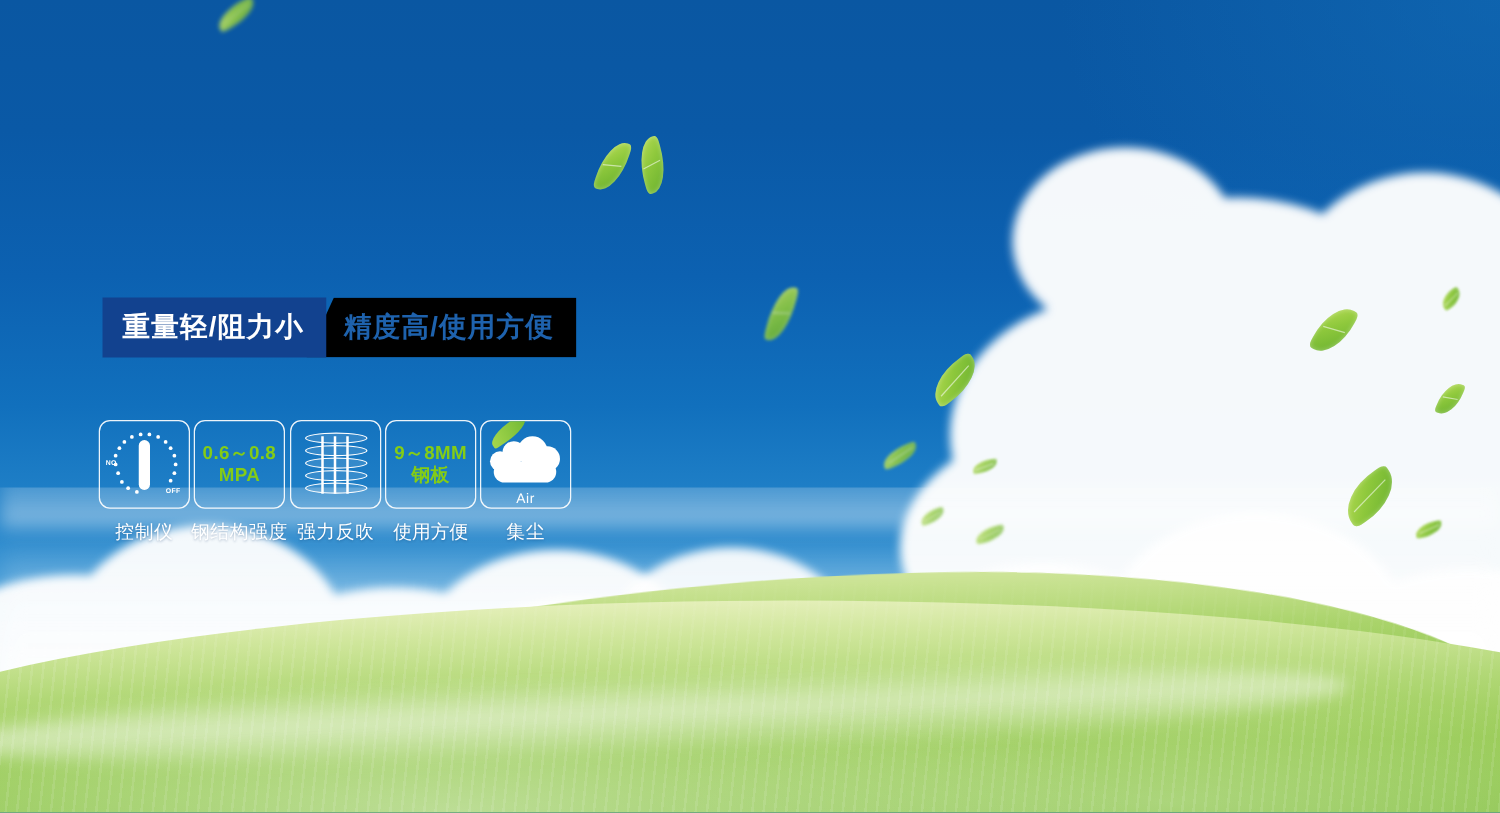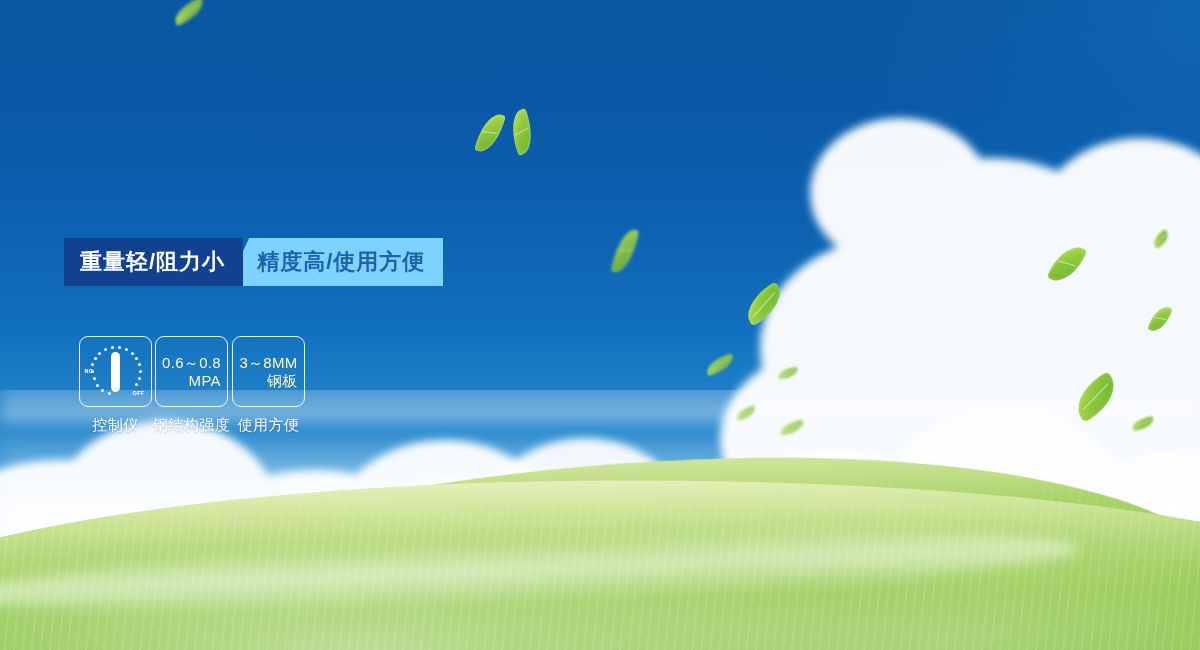--- a/index.html
+++ b/index.html
@@ -107,50 +107,50 @@
   
   .title{
     position:absolute;left:70px;top:144px;
     font-size:58px;line-height:66px;letter-spacing:3px;
     color:#ffffff;font-weight:300;white-space:nowrap;
     font-family:"DejaVu Sans","Liberation Sans",sans-serif;
     text-shadow:0 1px 2px rgba(0,30,70,.25);
   }
 
   
-  .tagbar{position:absolute;left:64px;top:238px;height:48px;display:flex;align-items:stretch;}
+  .tagbar{position:absolute;left:82px;top:238px;height:48px;display:flex;align-items:stretch;}
   .tag-dark{
     background:#12428f;color:#ffffff;
     font-size:22px;letter-spacing:1px;font-weight:700;
     display:flex;align-items:center;padding:0 18px 0 16px;
     position:relative;z-index:2;
   }
   .tag-light{
-    background:#7dd3fc;color:#1e62ad;
+    background:#000000;color:#1e62ad;
     font-size:22px;letter-spacing:1px;font-weight:700;
     display:flex;align-items:center;padding:0 18px 0 30px;
     position:relative;margin-left:-16px;
     clip-path:polygon(22px 0, 100% 0, 100% 100%, 0 100%);
   }
 
   
   .features{position:absolute;left:78px;top:336px;display:flex;gap:0;}
   .feature{width:75px;margin-right:1px;display:flex;flex-direction:column;align-items:center;}
   .fbox{
     width:73px;height:71px;border:1.6px solid rgba(255,255,255,.92);
     border-radius:9px;box-sizing:border-box;
     display:flex;align-items:center;justify-content:center;
     position:relative;overflow:hidden;
   }
   .flabel{
     margin-top:9px;color:#ffffff;font-size:15px;letter-spacing:.5px;white-space:nowrap;
     text-shadow:0 1px 2px rgba(0,40,90,.3);
   }
   .ftext{
-    color:#fef9c3;font-size:15px;line-height:18px;text-align:right;font-weight:400;
+    color:#84cc16;font-size:15px;line-height:18px;text-align:center;font-weight:700;
     letter-spacing:.3px;
   }
   .feature:nth-child(2){margin-right:2px;}
   .feature:nth-child(4) .flabel{letter-spacing:0;}
 
   
   .dial{position:relative;width:62px;height:58px;}
   .dial .dot{position:absolute;width:3px;height:3px;border-radius:50%;background:#fff;}
   .dial .needle{
     position:absolute;left:50%;top:9px;width:9px;height:40px;margin-left:-4.5px;
@@ -288,26 +288,55 @@
     <div class="feature">
       <div class="fbox">
         <div class="ftext">
           <div>0.6～0.8</div>
           <div>MPA</div>
         </div>
       </div>
       <div class="flabel">钢结构强度</div>
     </div>
 
+    <div class="feature">
+      <div class="fbox">
+        <div class="stack">
+          <div class="bar" style="left:13px;"></div>
+          <div class="bar" style="left:23px;"></div>
+          <div class="bar" style="left:33px;"></div>
+          <div class="ring" style="top:0px;"></div>
+          <div class="ring" style="top:10px;"></div>
+          <div class="ring" style="top:20px;"></div>
+          <div class="ring" style="top:30px;"></div>
+          <div class="ring" style="top:40px;"></div>
+        </div>
+      </div>
+      <div class="flabel">强力反吹</div>
+    </div>
 
     <div class="feature">
       <div class="fbox">
         <div class="ftext">
-          <div>3～8MM</div>
+          <div>9～8MM</div>
           <div>钢板</div>
         </div>
       </div>
       <div class="flabel">使用方便</div>
     </div>
 
+    <div class="feature">
+      <div class="fbox">
+        <div class="cicon">
+          <div class="swoosh"></div>
+          <div class="b" style="left:0px;top:12px;width:16px;height:16px;"></div>
+          <div class="b" style="left:10px;top:4px;width:18px;height:18px;"></div>
+          <div class="b" style="left:22px;top:0px;width:24px;height:24px;"></div>
+          <div class="b" style="left:36px;top:8px;width:20px;height:20px;"></div>
+          <div class="base"></div>
+          <div class="air">Air</div>
+        </div>
+      </div>
+      <div class="flabel">集尘</div>
+    </div>
 
   </div>
 </div>
 
 </body></html>

